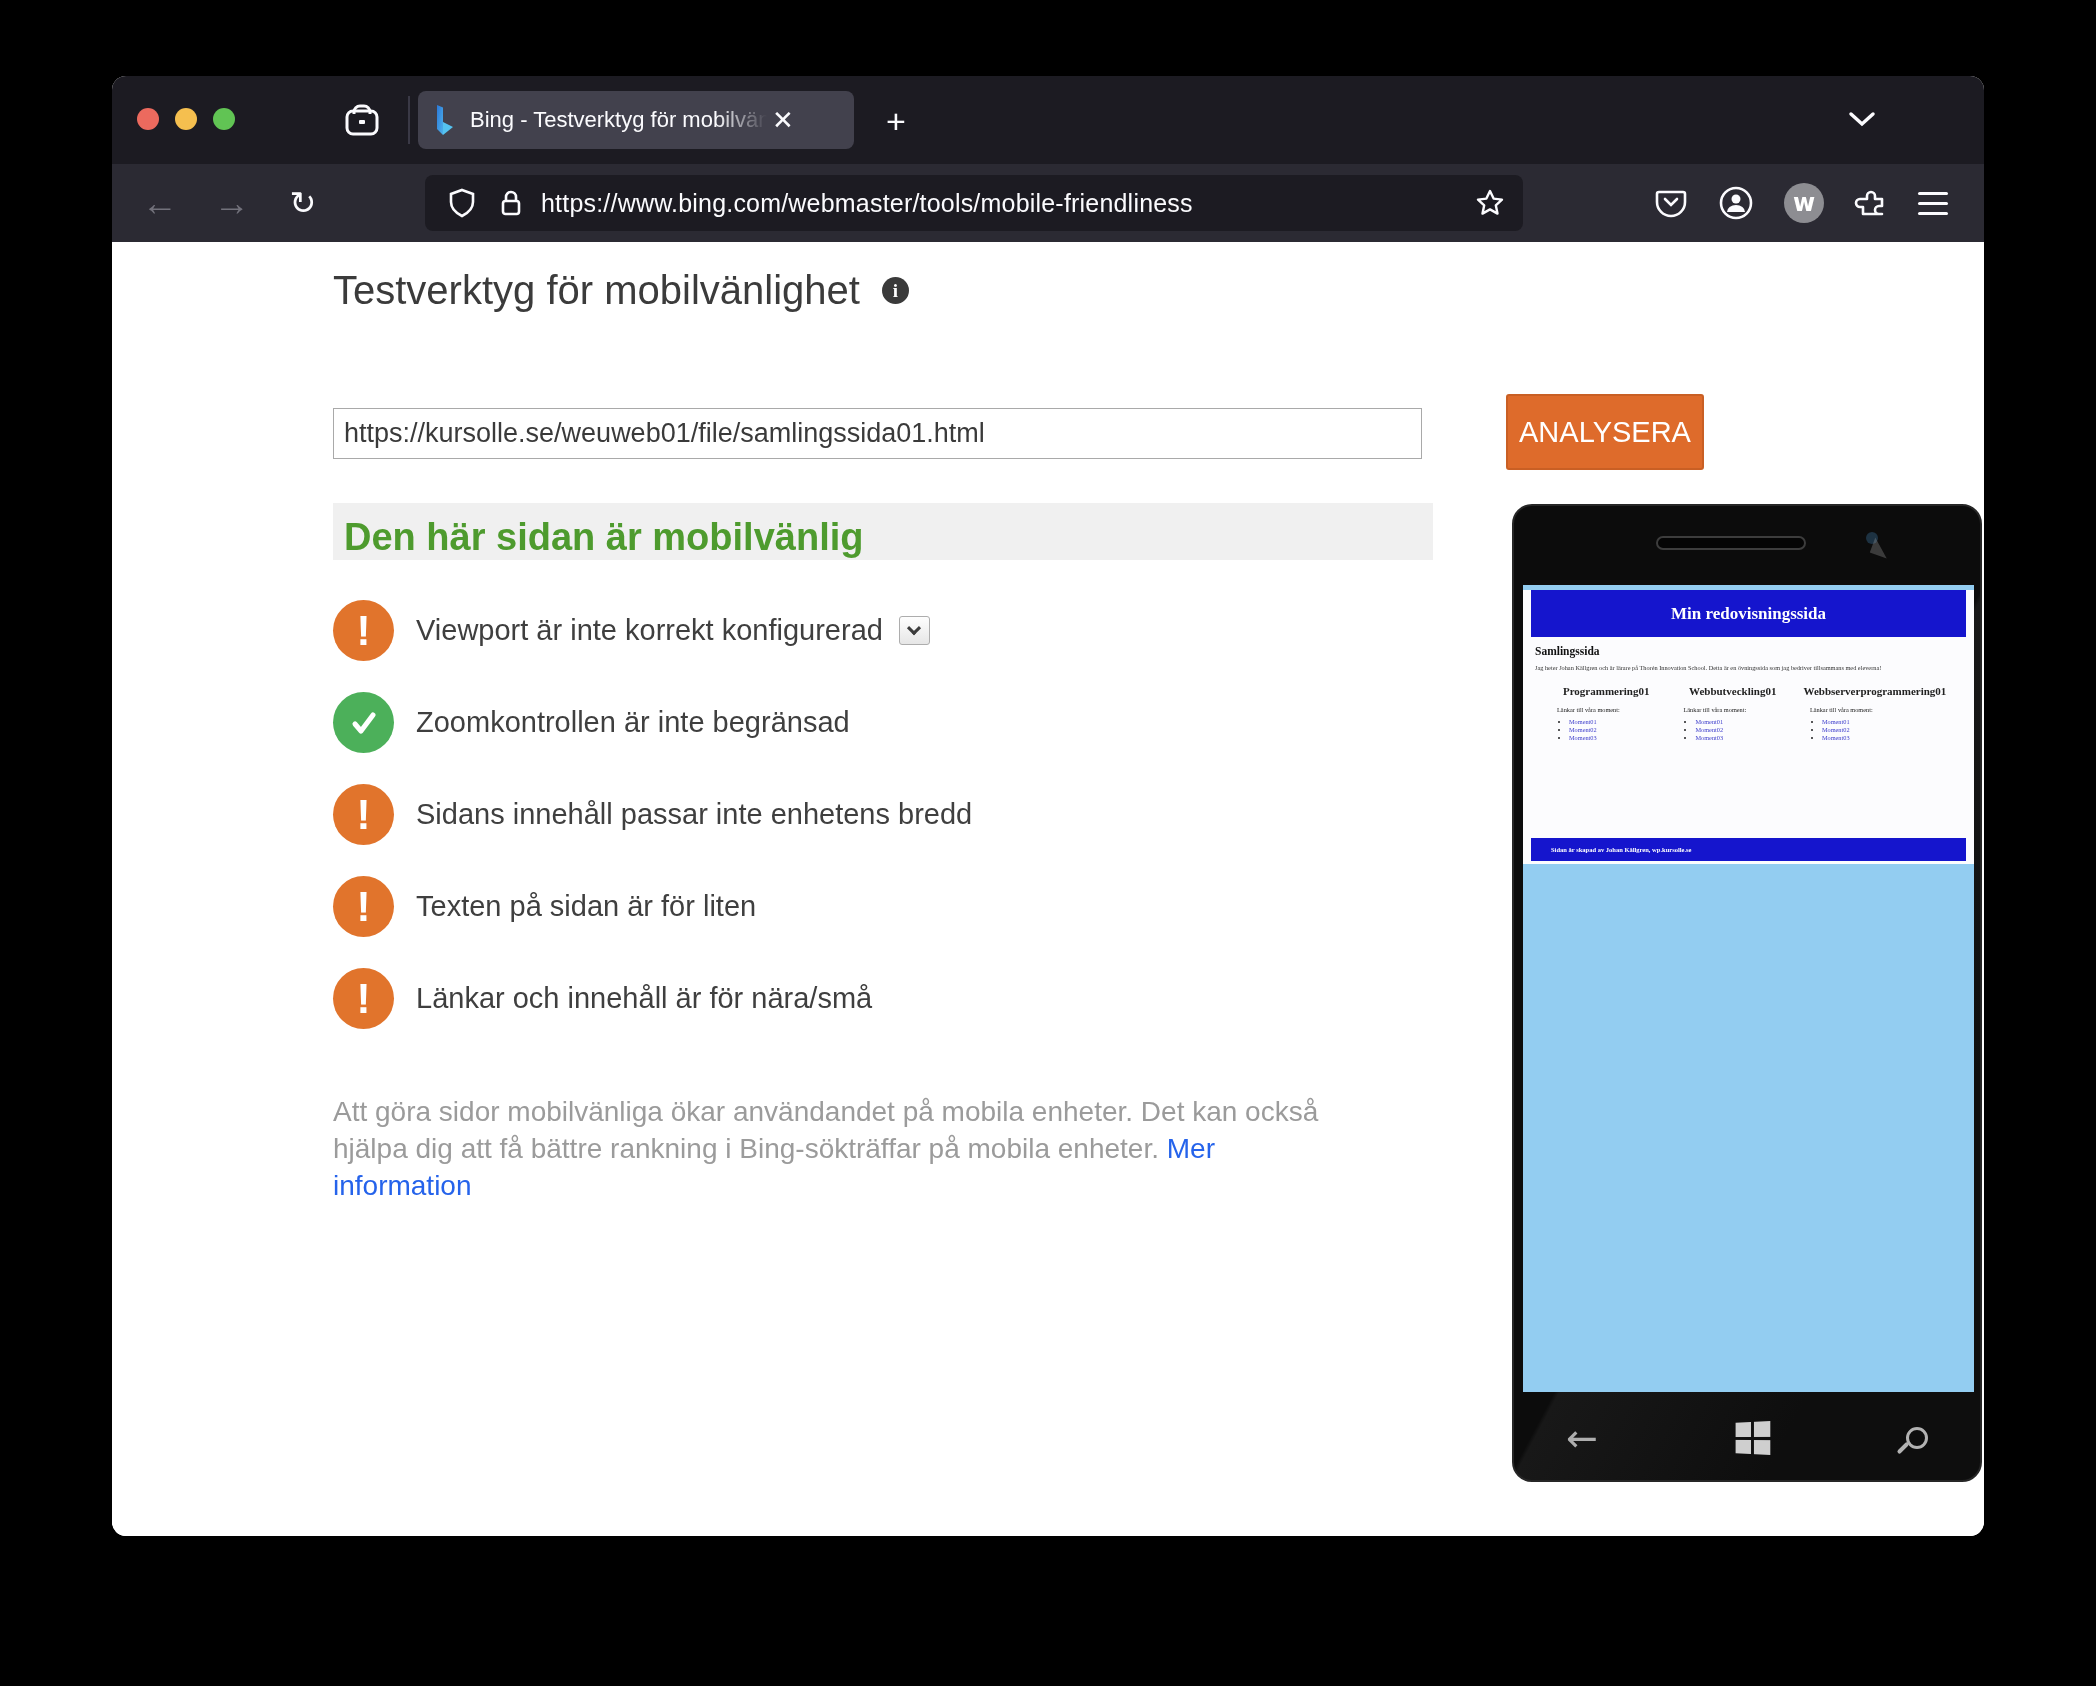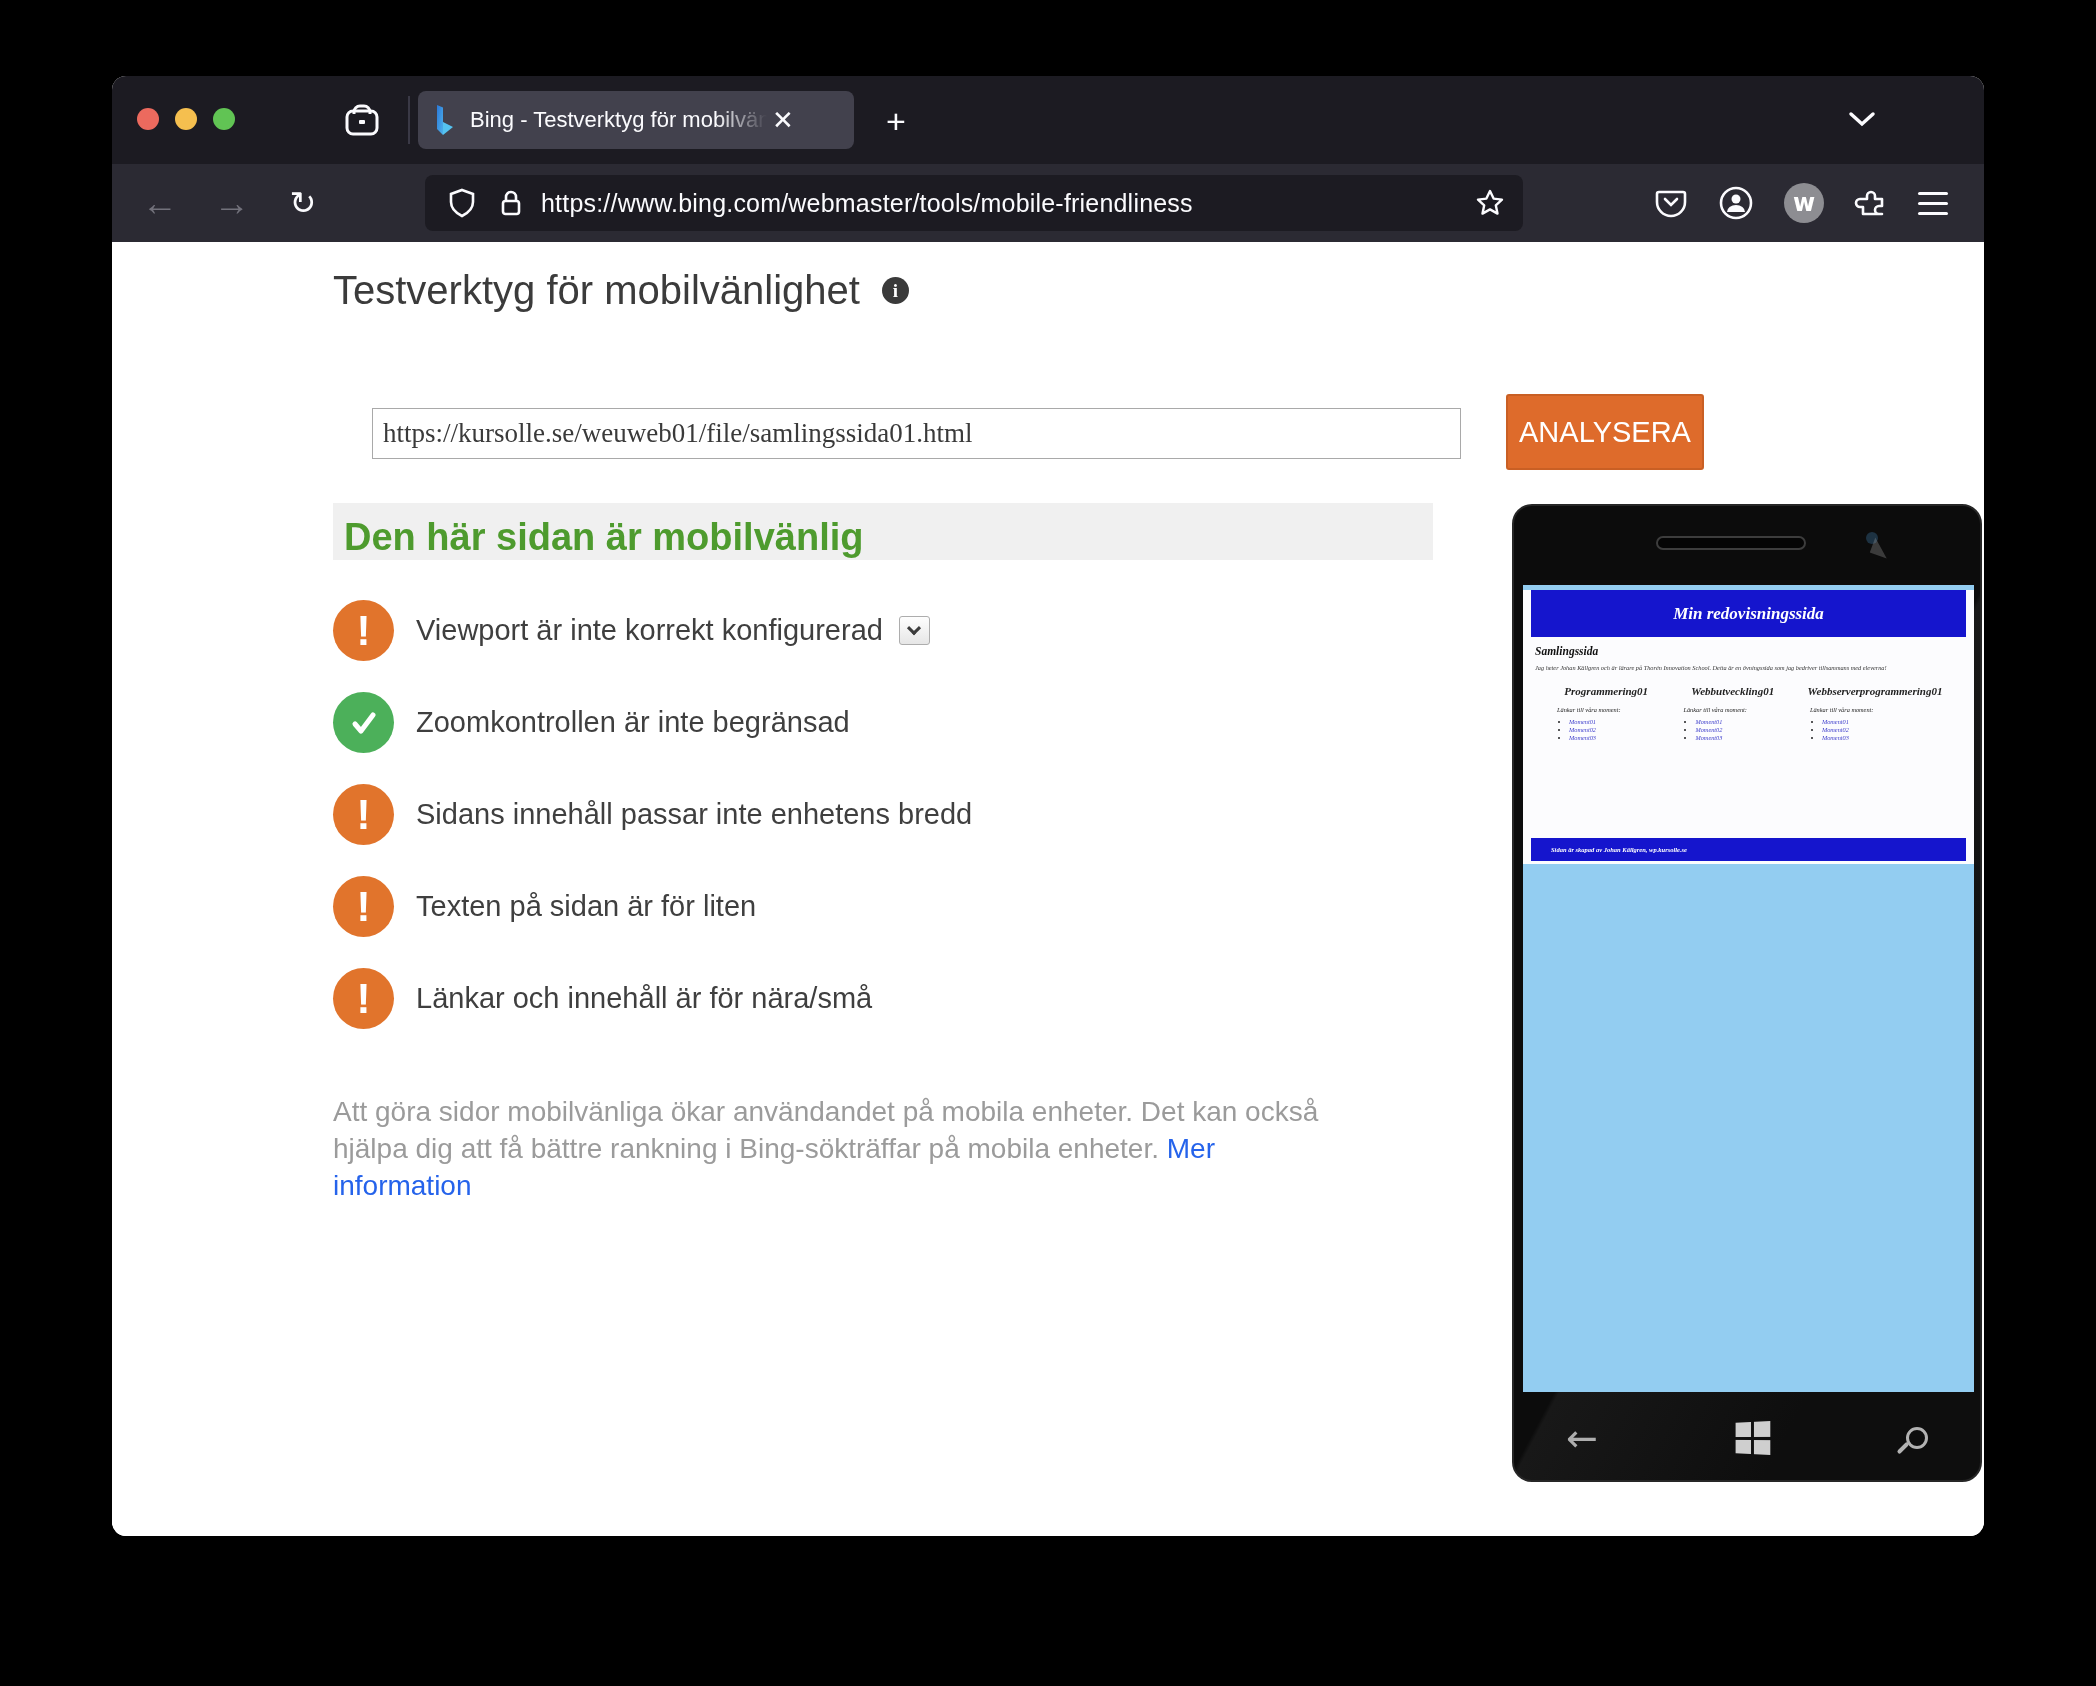--- a/index.html
+++ b/index.html
@@ -40,21 +40,21 @@
              align-items:center; justify-content:center; font-size:24px; font-weight:bold; font-family:"DejaVu Sans",sans-serif; }
   .burger { display:flex; flex-direction:column; gap:7px; }
   .burger span { width:30px; height:3px; background:#fbfbfe; border-radius:2px; }
 
   
   .content { position:relative; height:1294px; background:#fff; color:#3c3c3c; }
   .page-title { position:absolute; left:221px; top:26px; font-size:40px; color:#3b3b3b; display:flex; align-items:center; gap:22px; }
   .info-ic { width:27px; height:27px; border-radius:50%; background:#3a3a3a; color:#fff; font-family:"Liberation Serif",serif;
              font-weight:bold; font-size:19px; display:flex; align-items:center; justify-content:center; }
   .url-input { position:absolute; left:221px; top:166px; width:1089px; height:51px; border:1px solid #a9a9a9;
-               font-size:27px; color:#3a3a3a; padding:0 10px; font-family:Liberation Serif, serif; background:#fff;margin-left:39px; }
+               font-size:27px; color:#3a3a3a; padding:0 10px; font-family:Liberation Sans, sans-serif; background:#fff; }
   .analyze-btn { position:absolute; left:1394px; top:152px; width:198px; height:76px; background:#de6b2b;
                  border:2px solid #c95f24; border-radius:3px; color:#fff; font-size:29px;
                  font-family:"Liberation Sans",sans-serif; }
   .result-band { position:absolute; left:221px; top:261px; width:1100px; height:57px; background:#f0f0f0; }
   .result-heading { position:absolute; left:232px; top:274px; font-size:38px; font-weight:bold; color:#4e9b2e; }
   .checks { position:absolute; left:221px; top:358px; }
   .check-row { display:flex; align-items:center; margin-bottom:31px; height:61px; }
   .check-ic { width:61px; height:61px; border-radius:50%; color:#fff; display:flex; align-items:center;
               justify-content:center; flex:0 0 auto; }
   .check-ic.warn { background:#e1742c; font-size:42px; font-weight:bold; }
@@ -71,21 +71,21 @@
   
   .phone { position:absolute; left:1400px; top:262px; width:470px; height:978px; border-radius:20px;
            background:linear-gradient(118deg,#0c0c0c 52%,#181818 52.5%,#0e0e0e 78%); border:2px solid #262626; overflow:hidden; }
   .speaker { position:absolute; left:142px; top:30px; width:150px; height:14px; border-radius:8px;
              background:#050505; border:2px solid #3d3d3d; }
   .camera { position:absolute; left:352px; top:26px; width:12px; height:12px; border-radius:50%; background:#1d3242; }
   .camera::after { content:''; position:absolute; left:6px; top:8px; width:0; height:0;
                    border-left:18px solid transparent; border-top:16px solid rgba(150,150,150,0.35); transform:rotate(200deg); }
   .screen { position:absolute; left:9px; top:79px; width:451px; height:807px; background:#93cdf1; overflow:hidden;
             font-family:"Liberation Serif",serif; }
-  .pagebox { position:relative; width:100%; height:274px; background:#fcfcfe;font-style:italic; }
+  .pagebox { position:relative; width:100%; height:274px; background:#fcfcfe; }
   .pheader { margin:5px 8px 0; height:47px; background:#1515cd; display:flex; align-items:center; justify-content:center; }
   .pheader span { color:#fff; font-weight:bold; font-size:17px; }
   .pcontent { padding:8px 12px 0; color:#222; }
   .ph2 { font-size:11.5px; font-weight:bold; color:#111; }
   .pintro { font-size:6.3px; margin-top:7px; white-space:nowrap; color:#333; }
   .pcols { display:grid; grid-template-columns:1fr 1fr 1.25fr; margin-top:14px; padding:0 8px; }
   .pcol-title { font-size:11px; font-weight:bold; text-align:center; }
   .pcol-sub { font-size:6.3px; margin-top:9px; padding-left:14px; }
   .pcol ul { margin-top:5px; padding-left:26px; font-size:6.3px; }
   .pcol li { margin-bottom:1px; }

